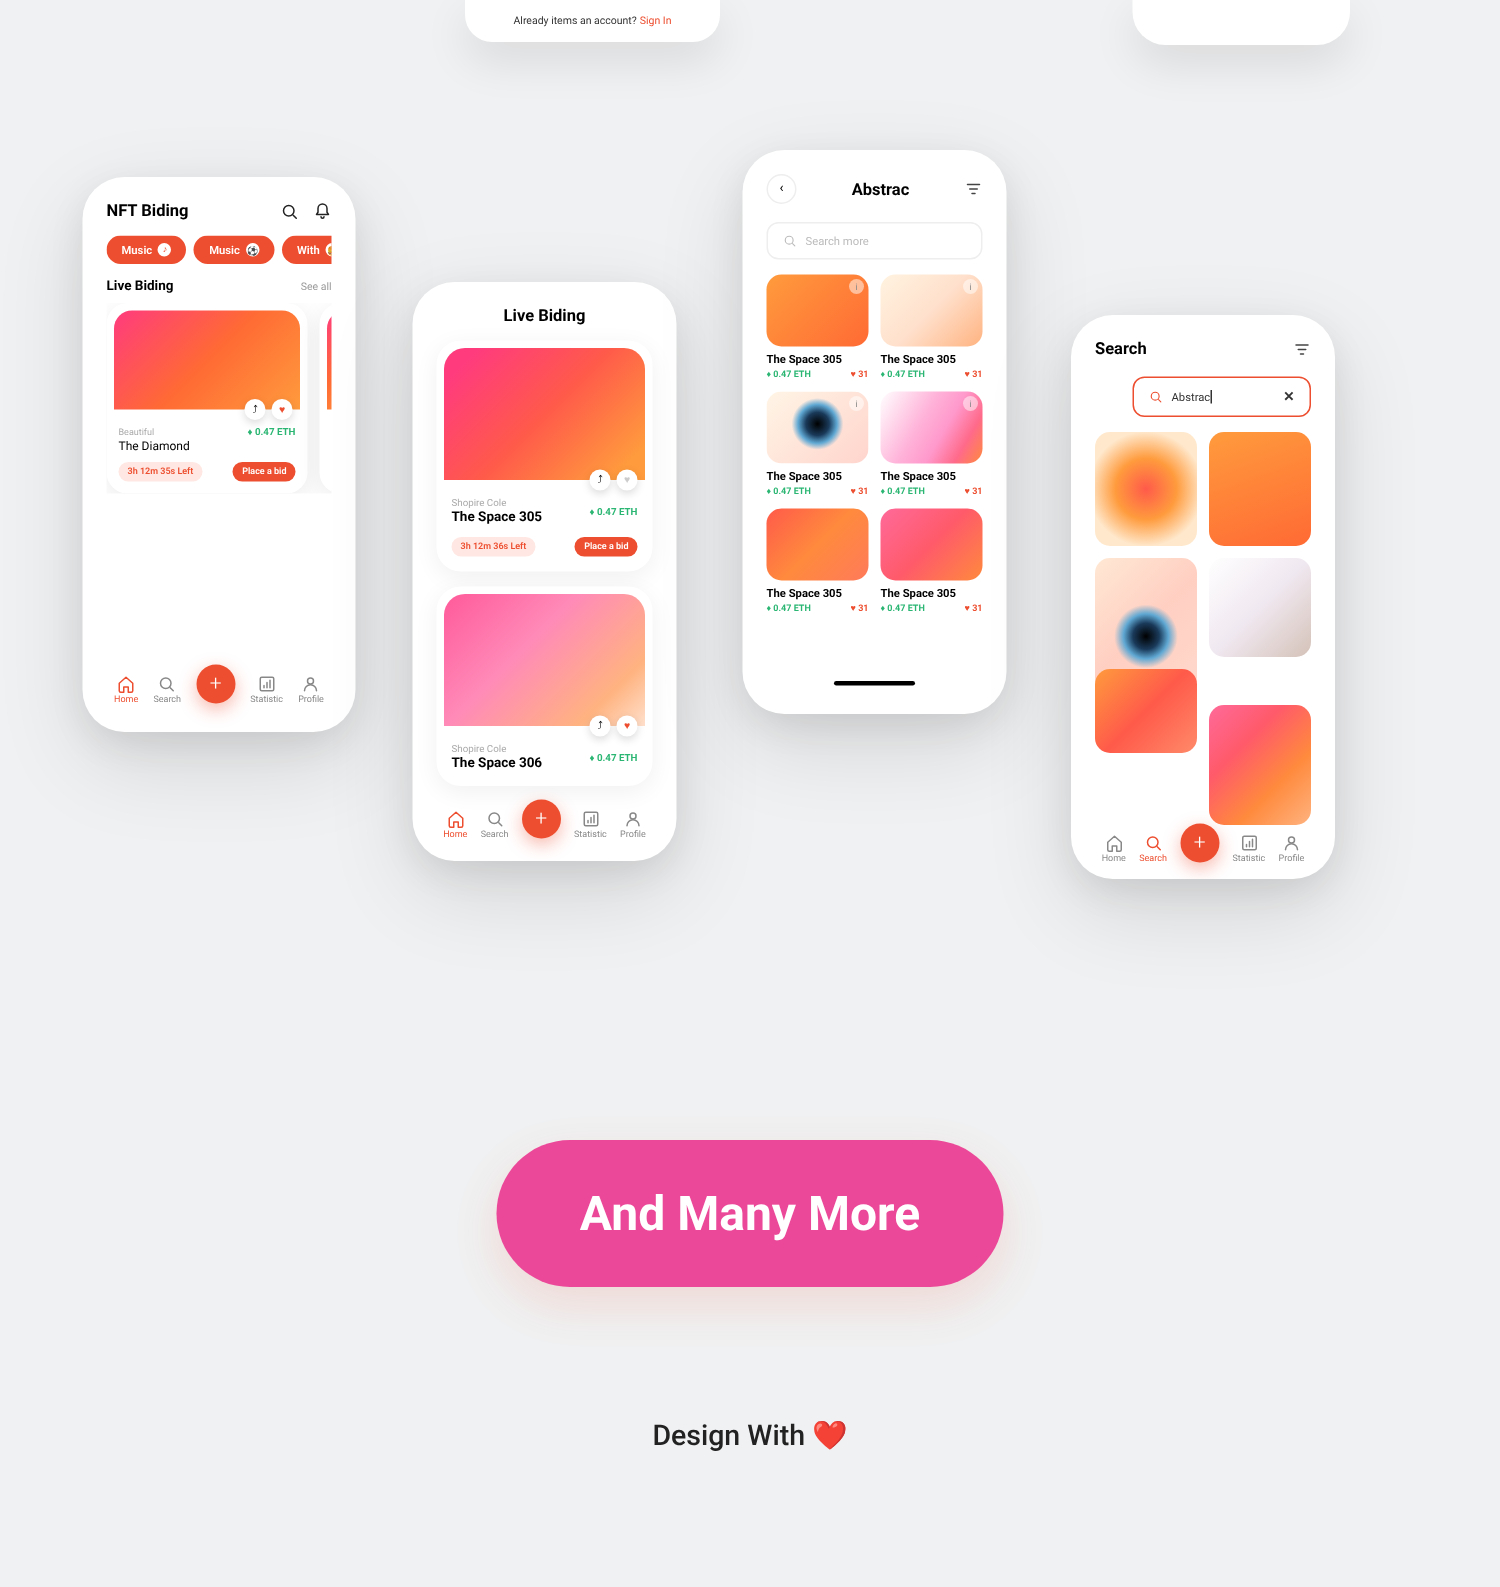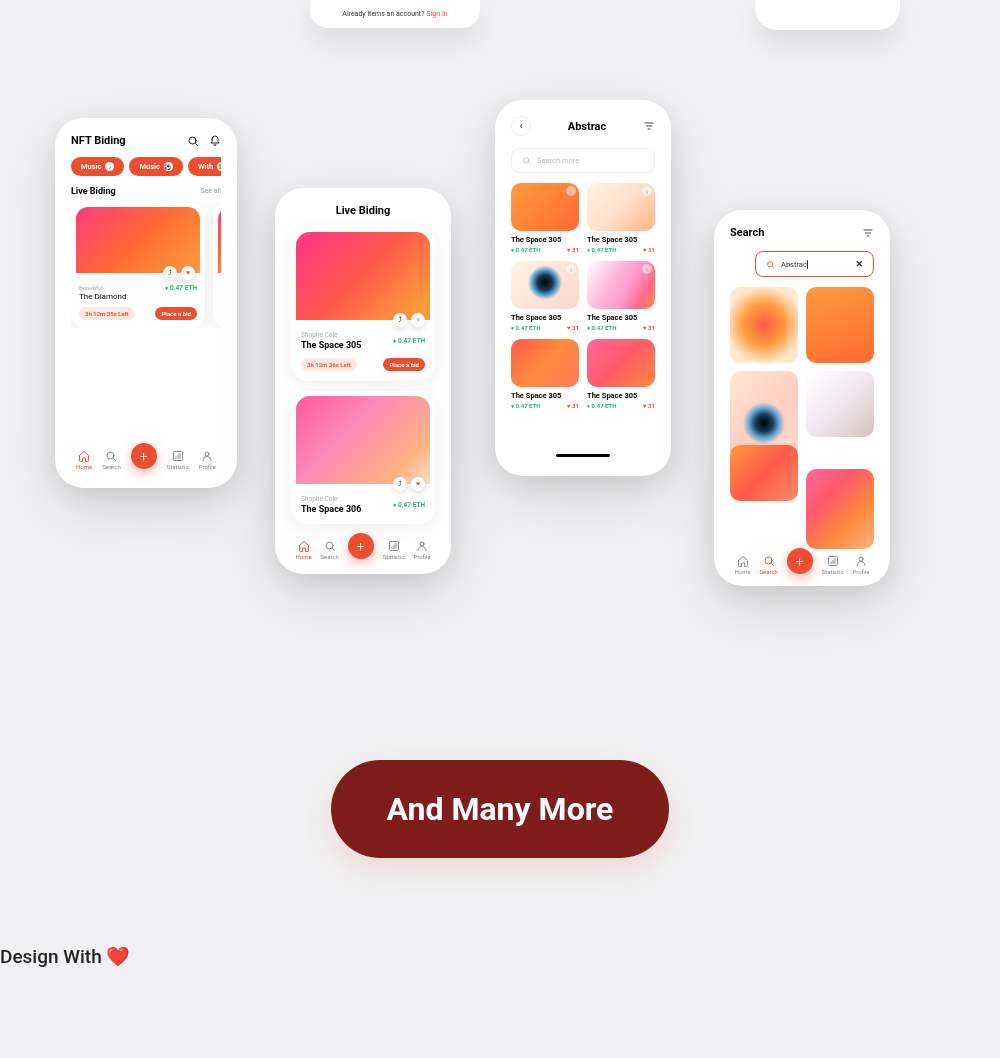--- a/index.html
+++ b/index.html
@@ -103,22 +103,22 @@
 .sg { border-radius:10px; }
 .sg1 { height:76px; background:radial-gradient(circle at 50% 50%,#ff5a4a,#ff9b3d 40%,#ffe8cc 75%); }
 .sg2 { height:76px; background:linear-gradient(160deg,#ff9b3d,#ff6a34); }
 .sg3 { height:90px; background:radial-gradient(circle at 50% 58%,#000 0%,#1a3a5a 14%,#5fa8d3 24%,transparent 34%),linear-gradient(135deg,#ffe8d4,#ffcfc2,#ffd9cc); }
 .sg4 { height:66px; background:linear-gradient(135deg,#fff,#f0e8f0,#d4c2b8); }
 .sg5 { height:56px; background:linear-gradient(135deg,#ff9b3d,#ff5a4a,#ff8a6a); margin-top:-24px; }
 .sg6 { height:80px; background:linear-gradient(135deg,#ff6a9a,#ff5a6a,#ff8a3d,#ffb380); }
 
 
 .cta-wrap { position:absolute; top:760px; left:0; right:0; text-align:center; }
-.cta { display:inline-block; background:#7f1d1d; color:#fff; font-size:32px; font-weight:700; padding:30px 56px; border-radius:60px; cursor:pointer; box-shadow:0 12px 30px rgba(237,78,47,0.15); }
-.design-with { position:absolute; top:945px; left:0; right:0; text-align:left; font-size:19px; font-weight:500; color:#222; }
+.cta { display:inline-block; background:#ec4899; color:#fff; font-size:32px; font-weight:700; padding:30px 56px; border-radius:60px; cursor:pointer; box-shadow:0 12px 30px rgba(237,78,47,0.15); }
+.design-with { position:absolute; top:945px; left:0; right:0; text-align:center; font-size:19px; font-weight:500; color:#222; }
 .design-with .heart { color:#e63946; }
 
 svg { stroke:currentColor; fill:none; stroke-width:2; stroke-linecap:round; stroke-linejoin:round; }
 </style>
 </head>
 <body>
 
 <div class="fragment-signin">
   <span>Already items an account?</span>
   <span class="link">Sign In</span>

